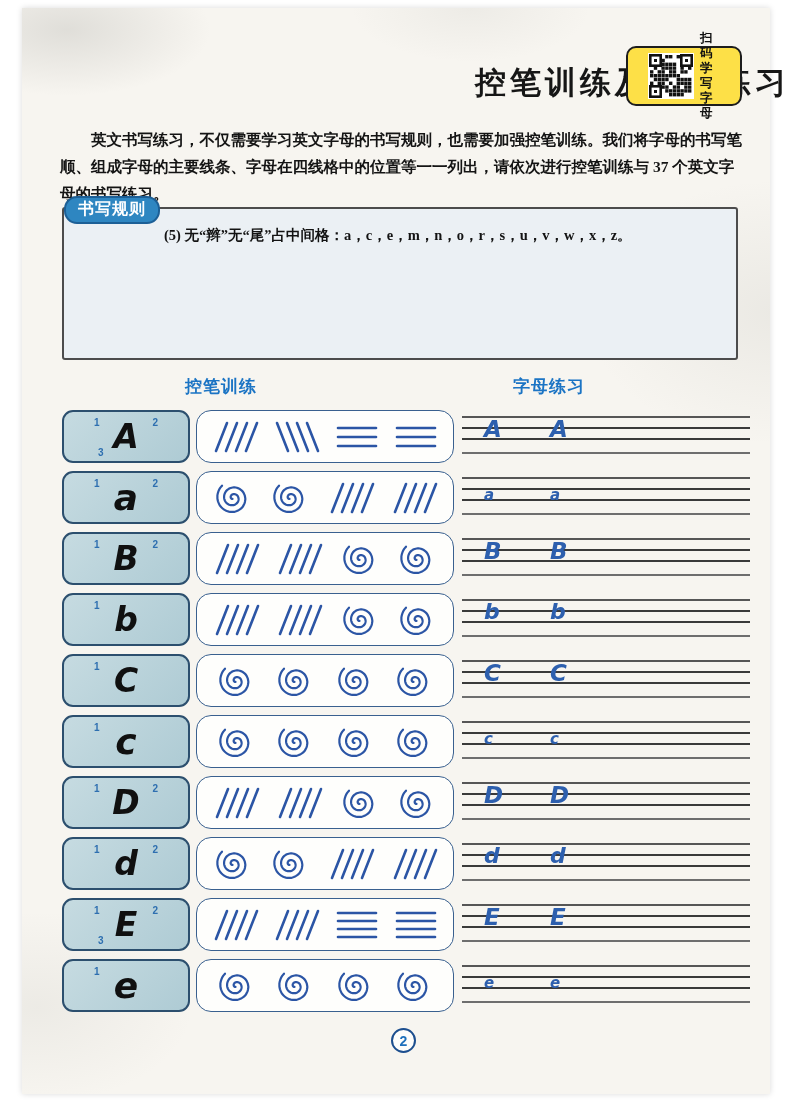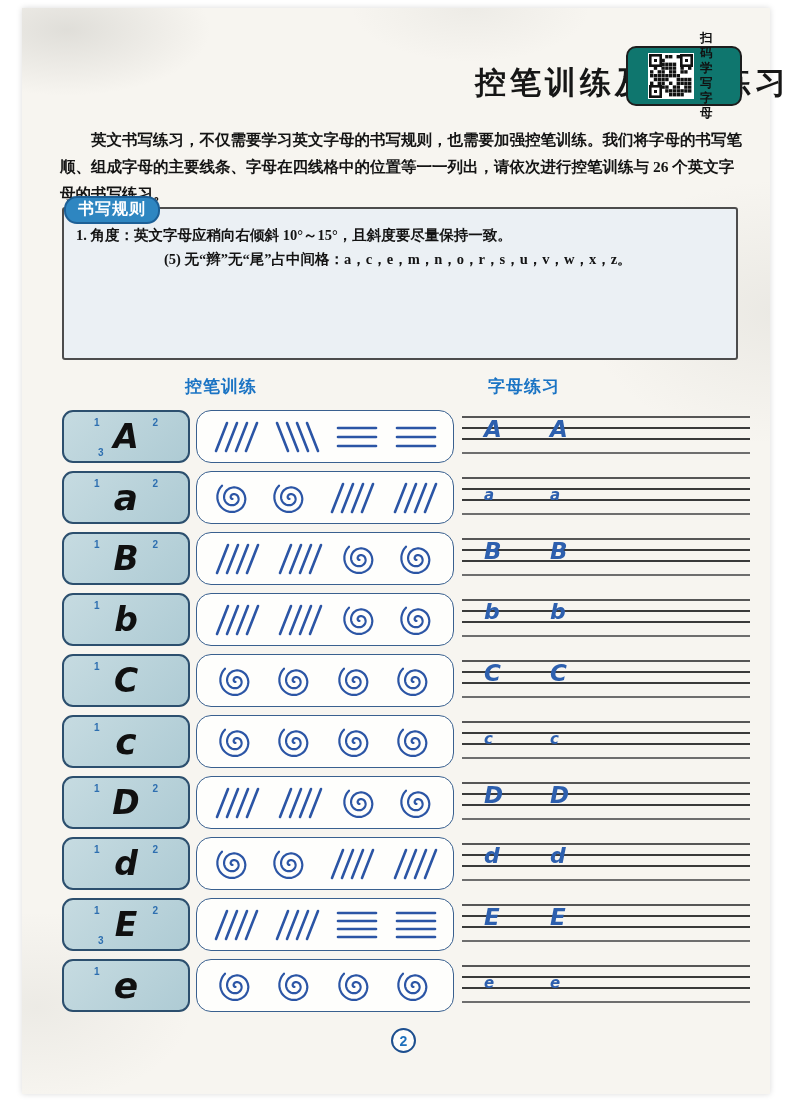--- a/index.html
+++ b/index.html
@@ -17,21 +17,21 @@
       radial-gradient(200px 90px at 60% 0%, rgba(150,150,145,.10), transparent 60%),
       #f7f5f0;
     box-shadow:0 0 6px rgba(0,0,0,.15);
   }
   .title{
     position:absolute;top:62px;left:0;width:100%;text-align:right;
     font-size:31px;font-weight:bold;color:#161616;letter-spacing:4px;
   }
   .qr-badge{
     position:absolute;left:626px;top:46px;width:116px;height:60px;
-    background:#0f766e;border:2.5px solid #1d1d1d;border-radius:10px;
+    background:#fde047;border:2.5px solid #1d1d1d;border-radius:10px;
     display:flex;align-items:center;gap:6px;padding:0 20px;box-sizing:border-box;
   }
   .qr-badge svg{flex:0 0 auto;}
   .qr-caption{font-family:"Liberation Sans",sans-serif;font-size:12.5px;font-weight:bold;color:#111;line-height:15px;}
   .intro{
     position:absolute;left:60px;top:126px;width:688px;
     font-size:15.5px;line-height:27px;color:#141414;text-indent:2em;font-weight:600;
   }
   .rulesbox{
     position:absolute;left:62px;top:207px;width:676px;height:153px;
@@ -45,21 +45,21 @@
     font-family:"Liberation Sans",sans-serif;letter-spacing:1px;
   }
   .rules-body{padding:14px 8px 0 12px;}
   .rule-line{font-size:14.5px;line-height:24px;color:#131313;font-weight:700;white-space:nowrap;}
   .rule-line.ind{padding-left:88px;}
   .col-hdr{
     position:absolute;top:375px;font-size:17px;font-weight:bold;color:var(--accent);
     font-family:Liberation Mono, monospace;letter-spacing:1px;
   }
   #hdr-pen{left:185px;}
-  #hdr-letter{left:488px;}
+  #hdr-letter{left:513px;}
   #rows{position:absolute;left:0;top:406px;width:790px;}
   .prow{position:relative;height:61px;}
   .tile{
     position:absolute;left:62px;top:4px;width:128px;height:53px;
     background:linear-gradient(135deg,#c6dbe1,#aecbd4);
     border:2px solid var(--tile-border);border-radius:11px;box-sizing:border-box;
   }
   .tile-letter{
     position:absolute;left:0;top:0;width:100%;height:100%;
     display:flex;align-items:center;justify-content:center;
@@ -198,26 +198,25 @@
       <rect x="3.6" y="34.6" width="7.8" height="7.8" fill="#fff"></rect>
       <rect x="6" y="37" width="3" height="3" fill="#111"></rect>
     </svg>
   <div class="qr-caption" id="qr-caption">
       <div>扫码</div>
       <div>学写</div>
       <div>字母</div>
     </div>
 </div>
 
-<div class="intro">英文书写练习，不仅需要学习英文字母的书写规则，也需要加强控笔训练。我们将字母的书写笔顺、组成字母的主要线条、字母在四线格中的位置等一一列出，请依次进行控笔训练与 26 个英文字母的书写练习。</div>
+<div class="intro">英文书写练习，不仅需要学习英文字母的书写规则，也需要加强控笔训练。我们将字母的书写笔顺、组成字母的主要线条、字母在四线格中的位置等一一列出，请依次进行控笔训练与 37 个英文字母的书写练习。</div>
 
 <div class="rulesbox">
   <div class="rules-badge">书写规则</div>
   <div class="rules-body" id="rules-body">
-      <div class="rule-line">1. 角度：英文字母应稍向右倾斜 10°～15°，且斜度要尽量保持一致。</div>
       <div class="rule-line ind">(5) 无“辫”无“尾”占中间格：a，c，e，m，n，o，r，s，u，v，w，x，z。</div>
     </div>
 </div>
 
 <div class="col-hdr" id="hdr-pen">控笔训练</div>
 <div class="col-hdr" id="hdr-letter">字母练习</div>
 
 <div id="rows">
     <div class="prow">
       <div class="tile">

